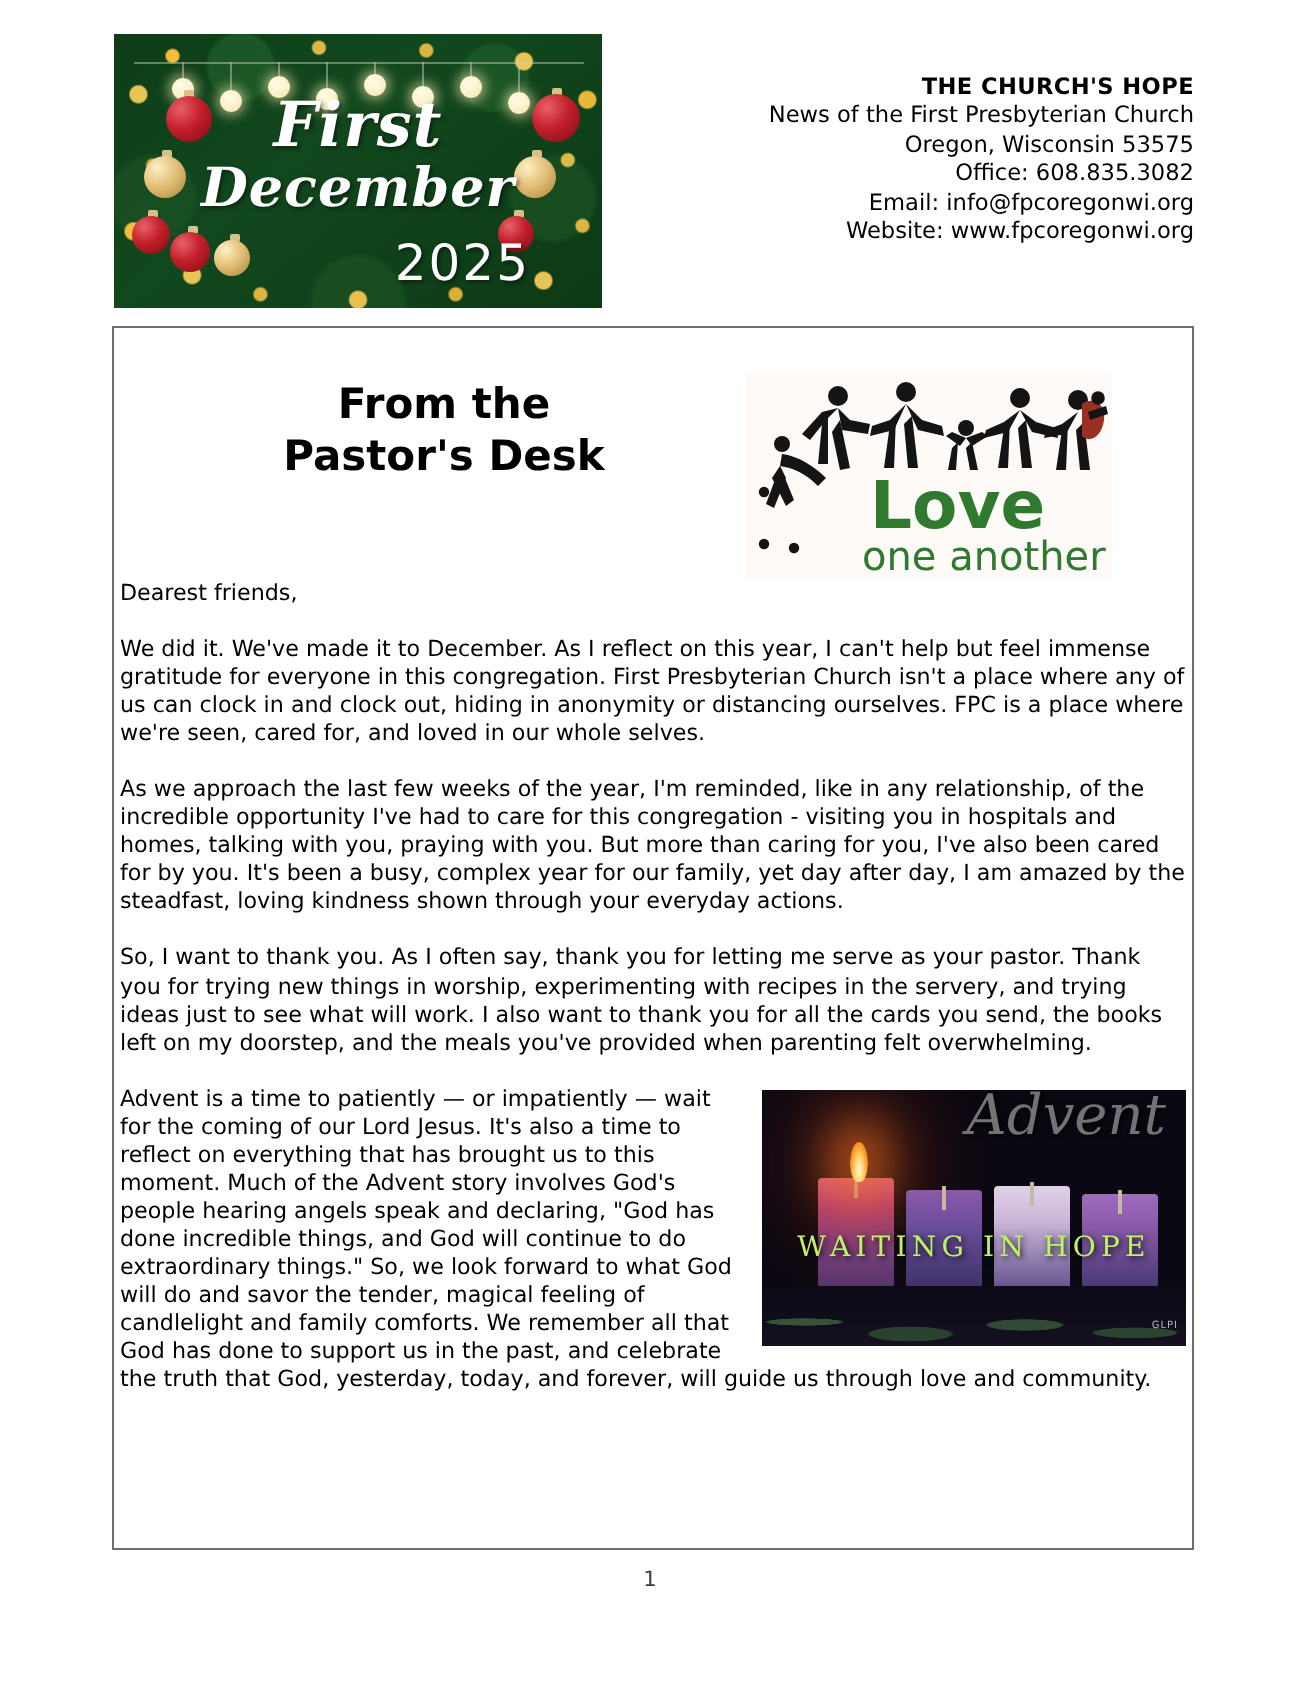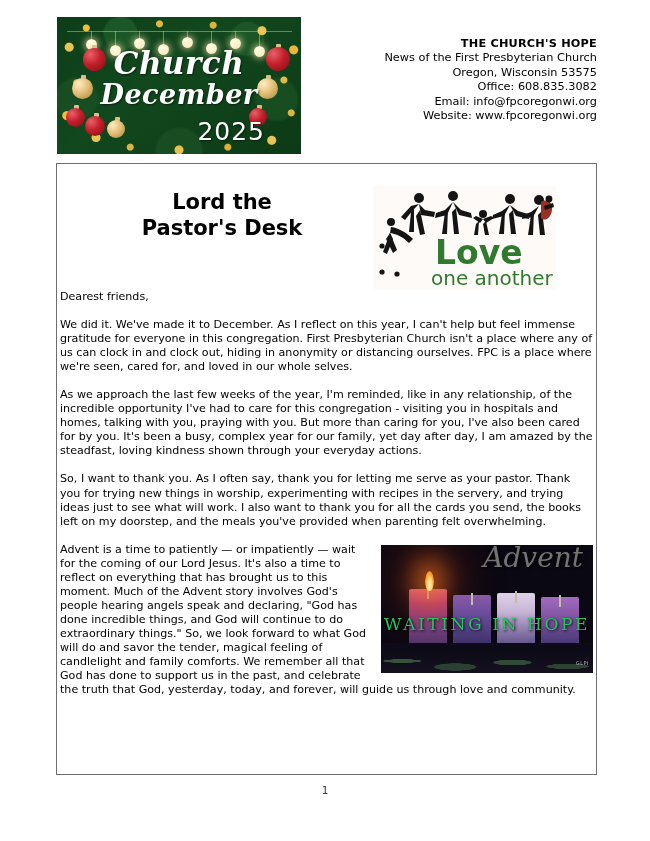--- a/index.html
+++ b/index.html
@@ -232,23 +232,23 @@
     font-size: 28px;
     color: #737373;
     text-shadow: 1px 1px 3px rgba(0,0,0,.8);
   }
   #advent-tagline {
     position: absolute;
     left: 0; right: 0;
     top: 72px;
     text-align: center;
     font-family: "DejaVu Serif", serif;
-    font-size: 17px;
+    font-size: 14px;
     letter-spacing: 2.6px;
-    color: #22c55e;
+    color: #bef264;
     text-shadow: 1px 1px 3px rgba(0,0,0,.9);
   }
   #advent-greens {
     position: absolute;
     left: 0; right: 0; bottom: 0;
     height: 30px;
     background:
       radial-gradient(ellipse at 10% 60%, rgba(60,90,60,.9) 0 18px, transparent 20px),
       radial-gradient(ellipse at 35% 80%, rgba(45,70,50,.9) 0 20px, transparent 22px),
       radial-gradient(ellipse at 62% 65%, rgba(55,85,58,.85) 0 18px, transparent 20px),
@@ -310,39 +310,39 @@
     <div class="ornament orn-red" style="left:28px; top:99px; width:20px; height:20px;"></div>
     <div class="orn-cap" style="left:58px; top:100px;"></div>
     <div class="ornament orn-gold" style="left:50px; top:103px; width:18px; height:18px;"></div>
     <div class="orn-cap" style="left:219px; top:27px;"></div>
     <div class="ornament orn-red" style="left:209px; top:30px; width:24px; height:24px;"></div>
     <div class="orn-cap" style="left:209px; top:58px;"></div>
     <div class="ornament orn-gold" style="left:200px; top:61px; width:21px; height:21px;"></div>
     <div class="orn-cap" style="left:200px; top:88px;"></div>
     <div class="ornament orn-red" style="left:192px; top:91px; width:18px; height:18px;"></div>
 
-    <div id="banner-hello">Church</div>
+    <div id="banner-hello">First</div>
     <div id="banner-month">December</div>
     <div id="banner-year">2025</div>
   </div>
 
   <div id="church-info">
     <div class="masthead-title">THE CHURCH'S HOPE</div>
     <div>News of the First Presbyterian Church</div>
     <div>Oregon, Wisconsin 53575</div>
     <div>Office: 608.835.3082</div>
     <div>Email: info@fpcoregonwi.org</div>
     <div>Website: www.fpcoregonwi.org</div>
   </div>
 </div>
 
 <div id="content-box">
 
   <div id="pastor-title">
-    <div>Lord the</div>
+    <div>From the</div>
     <div>Pastor's Desk</div>
   </div>
 
   <div id="love-graphic">
     <svg width="183" height="104" viewBox="0 0 183 104" xmlns="http://www.w3.org/2000/svg">
       <rect width="183" height="104" fill="#fdfaf7"></rect>
       <g fill="#141414">
 
         <circle cx="18" cy="36" r="4"></circle>
         <path d="M18 41 C26 42 34 47 40 53 L36 57 C30 51 24 48 17 47 Z"></path>

